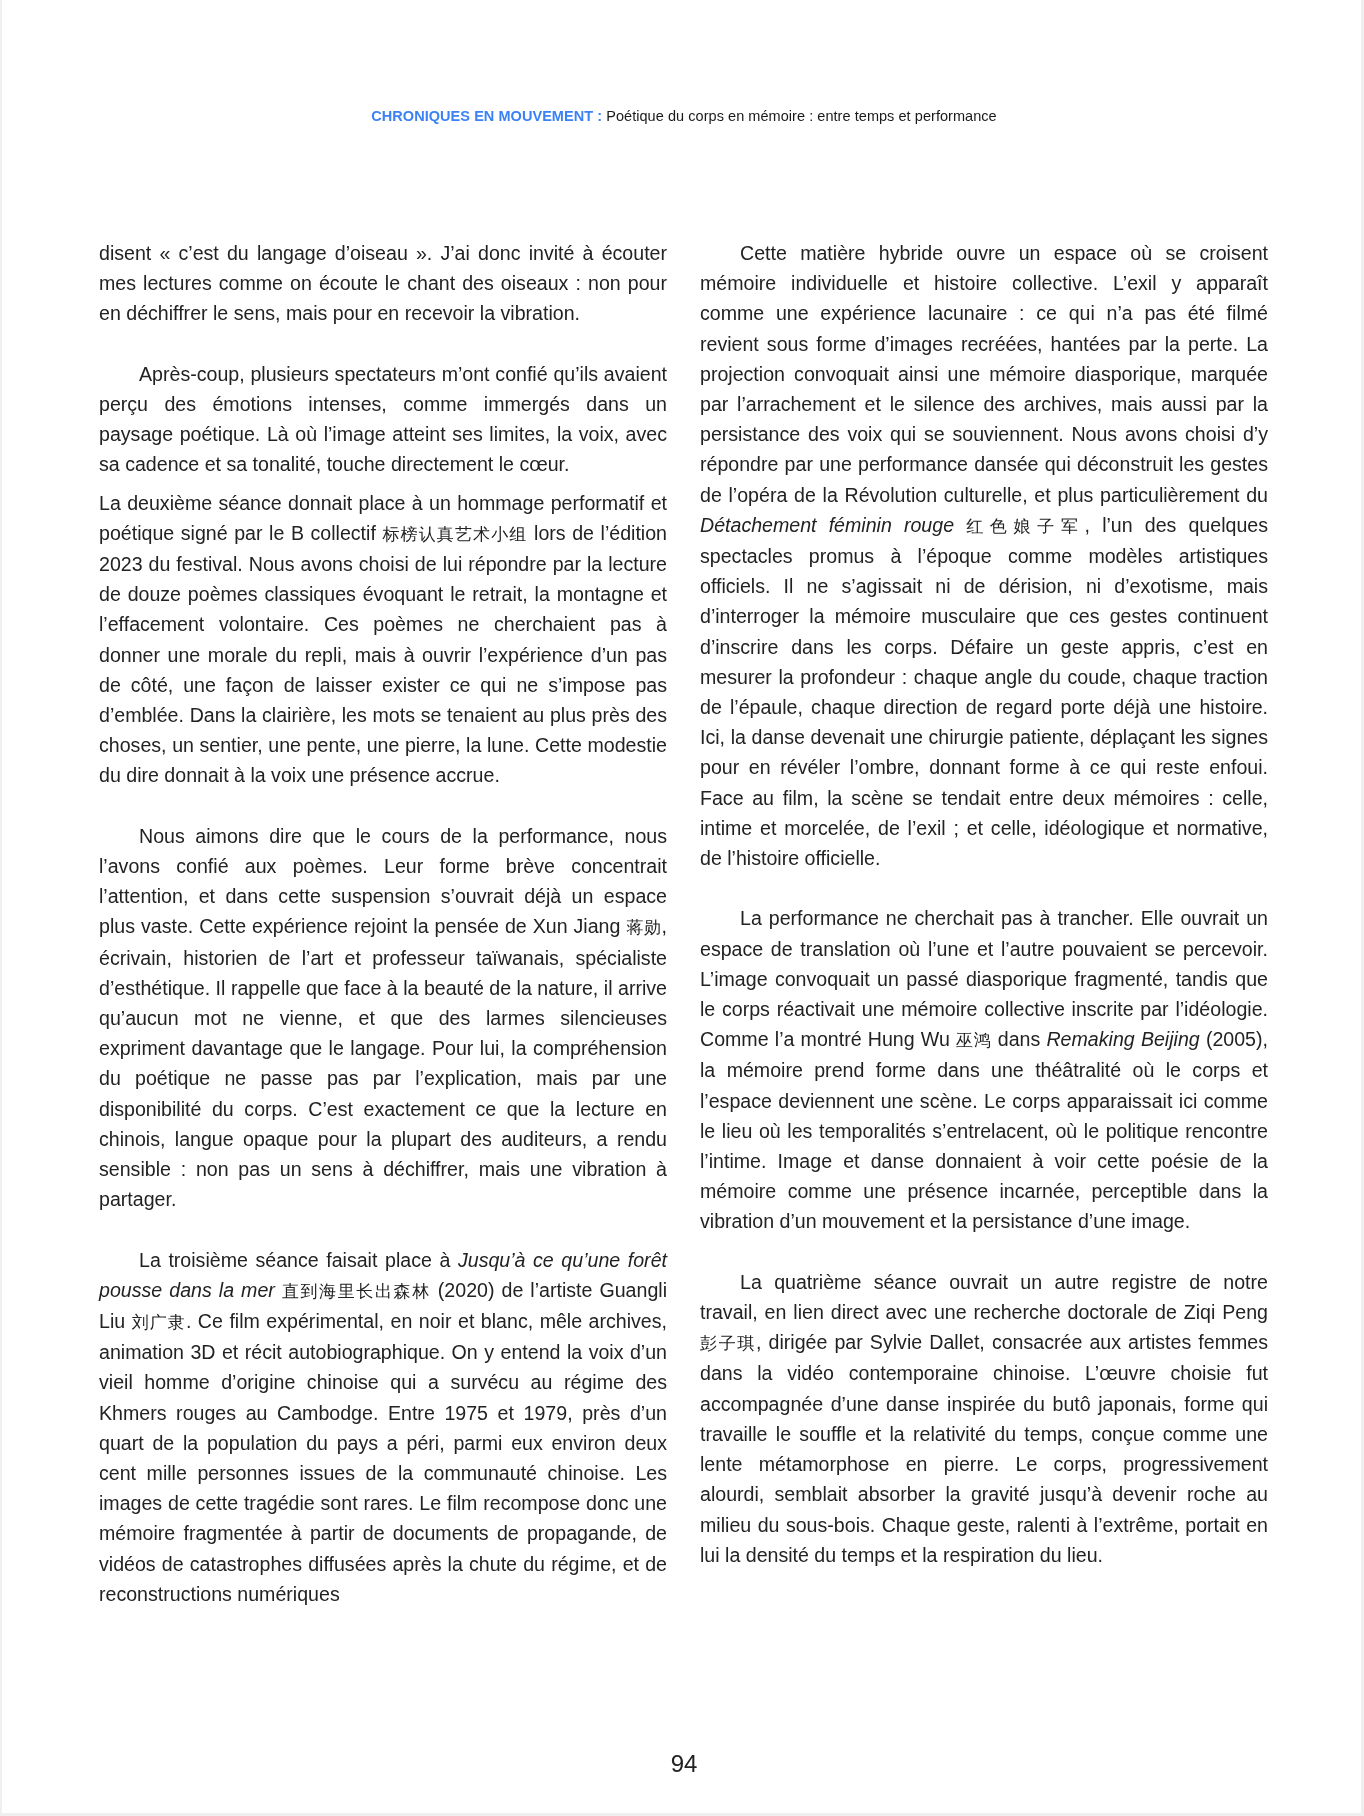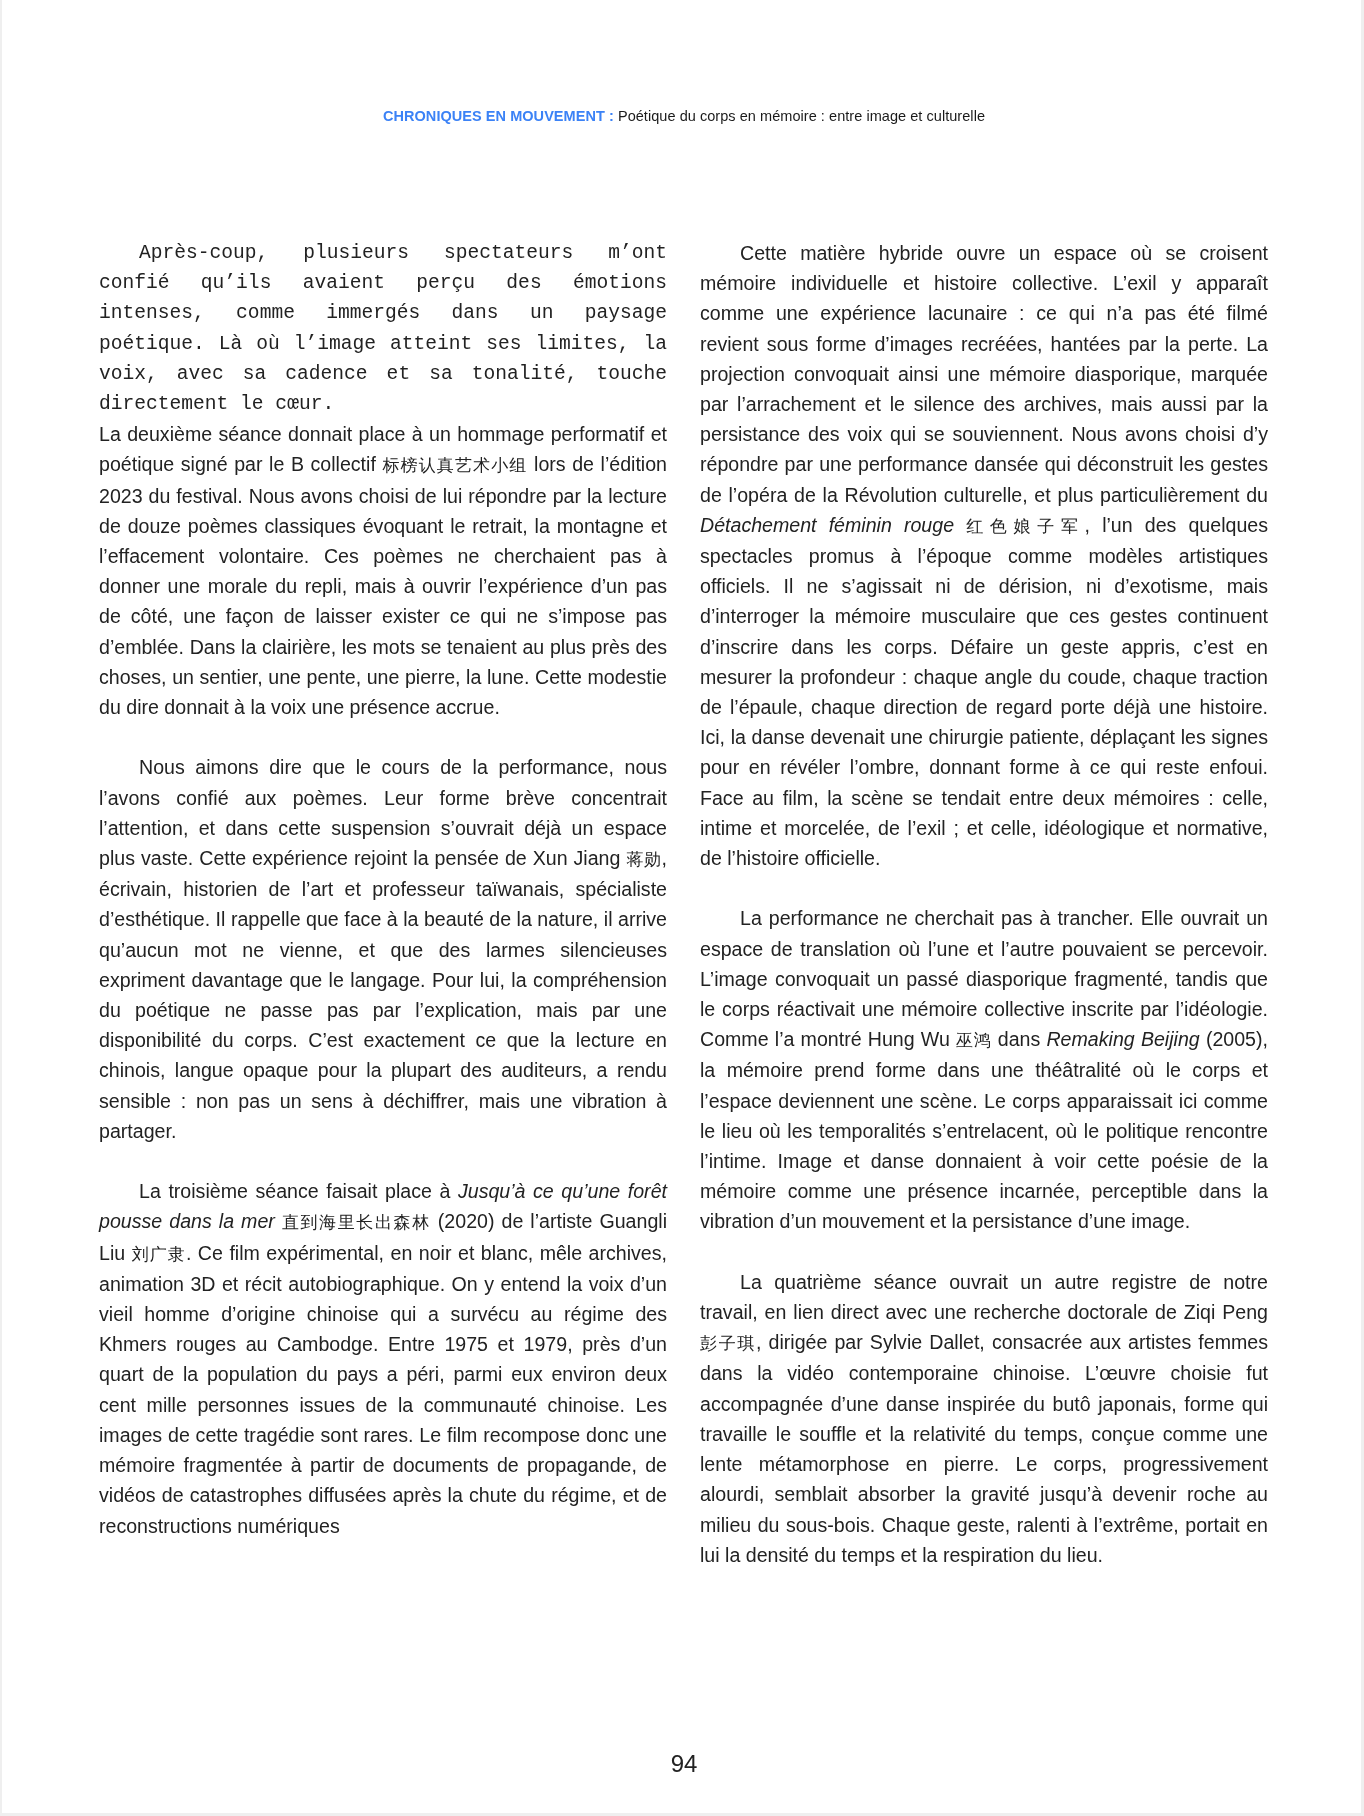--- a/index.html
+++ b/index.html
@@ -49,22 +49,21 @@
     }
     .col-left { left: 97px; }
     .col-right { left: 698px; }
     .column p {
       margin: 0 0 30.2px 0;
     }
     .column p.indent {
       text-indent: 40px;
     }
     .column p.nogap {
-      margin-bottom: 0;
-      font-family: Liberation Mono, monospace;
+      margin-bottom: 8px;
     }
     .column .cjk {
       font-family: "DejaVu Sans", sans-serif;
       font-size: 17px;
     }
     .column em {
     }
     .page-number {
       position: absolute;
       top: 1750px;
@@ -75,24 +74,27 @@
       font-size: 24px;
       color: #222222;
     }
   </style>
 </head>
 <body>
 
 <div class="page">
 
   <div class="running-header">
-    <span class="series">CHRONIQUES EN MOUVEMENT</span><span class="series"> : </span><span>Poétique du corps en mémoire : entre image et culturelle</span>
+    <span class="series">CHRONIQUES EN MOUVEMENT</span><span class="series"> : </span><span>Poétique du corps en mémoire : entre temps et performance</span>
   </div>
 
   <div class="column col-left">
+    <p>
+      <span>disent « c’est du langage d’oiseau ». J’ai donc invité à écouter mes lectures comme on écoute le chant des oiseaux : non pour en déchiffrer le sens, mais pour en recevoir la vibration.</span>
+    </p>
 
     <p class="indent nogap">
       <span>Après-coup, plusieurs spectateurs m’ont confié qu’ils avaient perçu des émotions intenses, comme immergés dans un paysage poétique. Là où l’image atteint ses limites, la voix, avec sa cadence et sa tonalité, touche directement le cœur.</span>
     </p>
     <p>
       <span>La deuxième séance donnait place à un hommage performatif et poétique signé par le B collectif </span><span class="cjk">标榜认真艺术小组</span><span> lors de l’édition 2023 du festival. Nous avons choisi de lui répondre par la lecture de douze poèmes classiques évoquant le retrait, la montagne et l’effacement volontaire. Ces poèmes ne cherchaient pas à donner une morale du repli, mais à ouvrir l’expérience d’un pas de côté, une façon de laisser exister ce qui ne s’impose pas d’emblée. Dans la clairière, les mots se tenaient au plus près des choses, un sentier, une pente, une pierre, la lune. Cette modestie du dire donnait à la voix une présence accrue.</span>
     </p>
 
     <p class="indent">
       <span>Nous aimons dire que le cours de la performance, nous l’avons confié aux poèmes. Leur forme brève concentrait l’attention, et dans cette suspension s’ouvrait déjà un espace plus vaste. Cette expérience rejoint la pensée de Xun Jiang </span><span class="cjk">蒋勋</span><span>, écrivain, historien de l’art et professeur taïwanais, spécialiste d’esthétique. Il rappelle que face à la beauté de la nature, il arrive qu’aucun mot ne vienne, et que des larmes silencieuses expriment davantage que le langage. Pour lui, la compréhension du poétique ne passe pas par l’explication, mais par une disponibilité du corps. C’est exactement ce que la lecture en chinois, langue opaque pour la plupart des auditeurs, a rendu sensible : non pas un sens à déchiffrer, mais une vibration à partager.</span>

